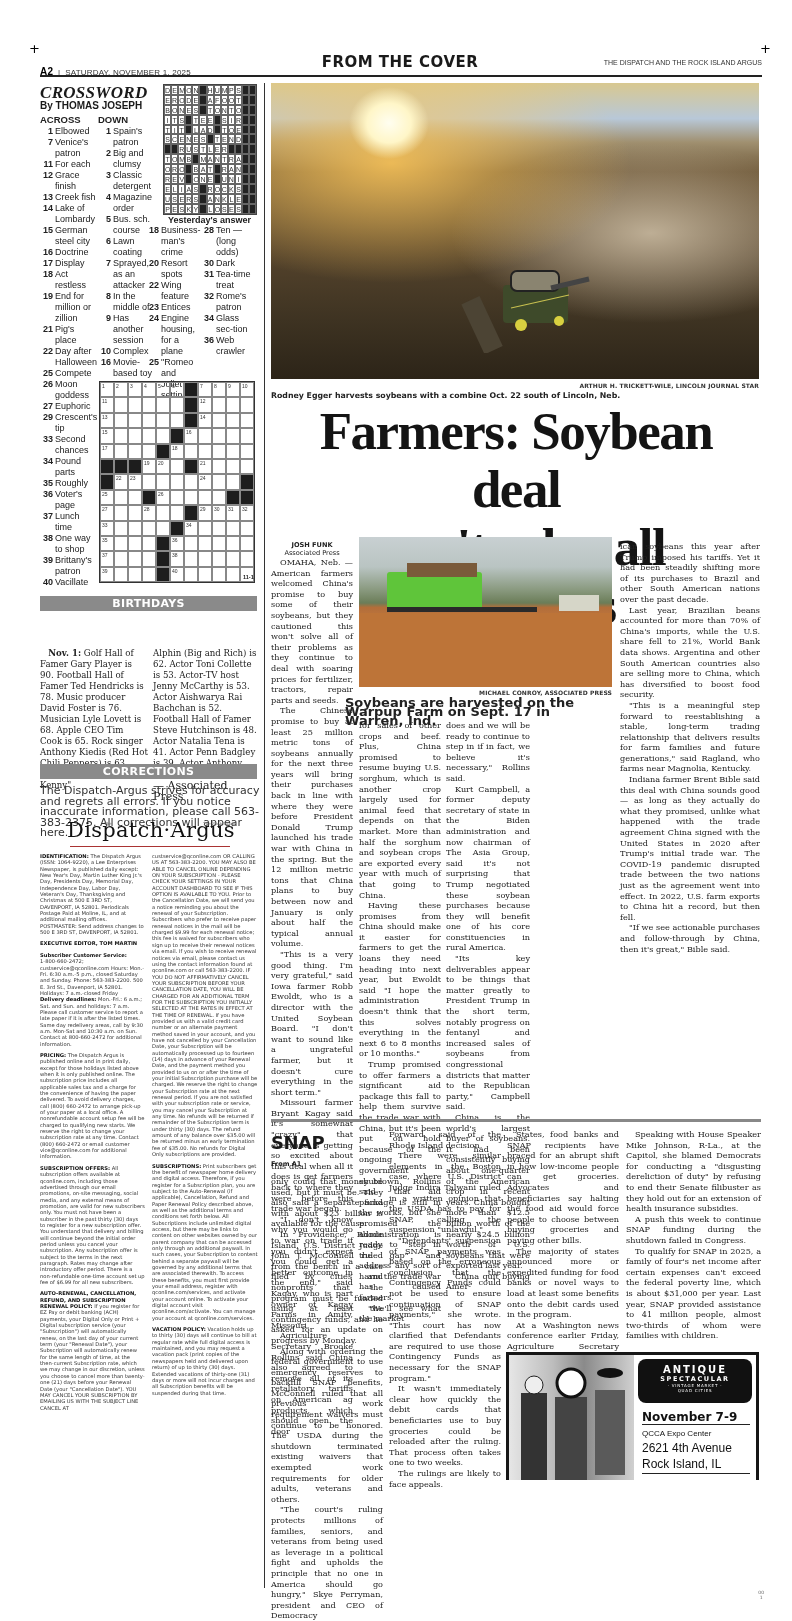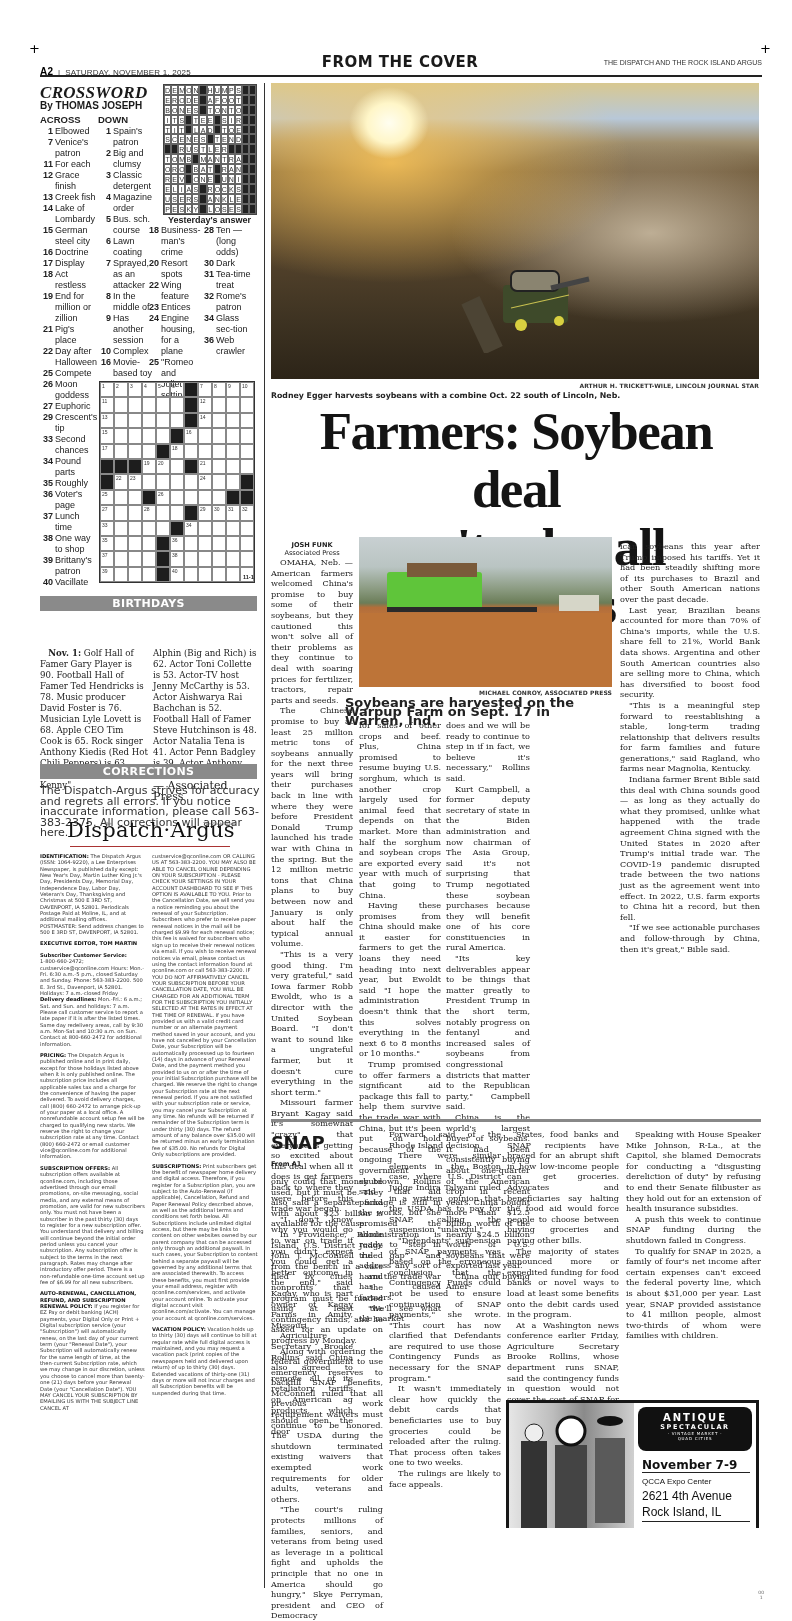--- a/index.html
+++ b/index.html
@@ -69,21 +69,21 @@
   .byline b { display: block; }
 
   .second-photo { left: 359px; top: 537px; width: 253px; height: 150px; overflow: hidden;
     background: linear-gradient(180deg, #c8d0d2 0%, #b9c4c2 20%, #8a9a80 35%, #6b7d58 44%, #b36e3a 47%, #c57a3e 60%, #b06a30 100%); }
 
   .section-rule { left: 271px; top: 1119px; width: 490px; height: 2.5px; background: #888; }
   .snap-head { left: 271px; top: 1132px; font-family: "DejaVu Sans", sans-serif; font-weight: bold; font-size: 18px; letter-spacing: -0.5px; }
   .snap-from { left: 271px; top: 1160px; font-family: "DejaVu Sans", sans-serif; font-size: 6.5px; font-weight: bold; }
 
   
-  .ad { left: 506px; top: 1400px; width: 253px; height: 128px; background: #161616; overflow: hidden; }
+  .ad { left: 506px; top: 1352px; width: 253px; height: 128px; background: #161616; overflow: hidden; }
   .ad-photo { position: absolute; left: 3px; top: 3px; width: 125px; height: 152px;
     background: linear-gradient(90deg, #e6e6e6 0%, #bdbdbd 35%, #8a8a8a 60%, #d0d0d0 100%); }
   .ad-panel { position: absolute; left: 128px; top: 3px; width: 122px; height: 152px; background: #fff; }
   .ad-badge { position: absolute; left: 4px; top: 4px; width: 114px; height: 44px; background: #111; border-radius: 8px; color: #fff; text-align: center; font-family: "DejaVu Sans", sans-serif; }
   .ad-badge .a1 { font-size: 10px; font-weight: bold; letter-spacing: 2px; margin-top: 5px; }
   .ad-badge .a2 { font-size: 6.5px; font-weight: bold; letter-spacing: 1.6px; }
   .ad-badge .a3 { font-size: 4px; letter-spacing: 0.8px; }
   .ad-date { position: absolute; left: 8px; top: 55px; width: 108px; font-family: "DejaVu Sans", sans-serif; font-weight: bold; font-size: 12px; color: #111; border-bottom: 1px solid #222; }
   .ad-line { position: absolute; left: 8px; font-family: "Liberation Sans", sans-serif; color: #111; }
   .ad-save { position: absolute; left: 4px; top: 160px; border: 1px solid #fff; color: #fff; font-family: "DejaVu Sans", sans-serif; font-weight: bold; font-size: 7px; padding: 1px 2px; }

